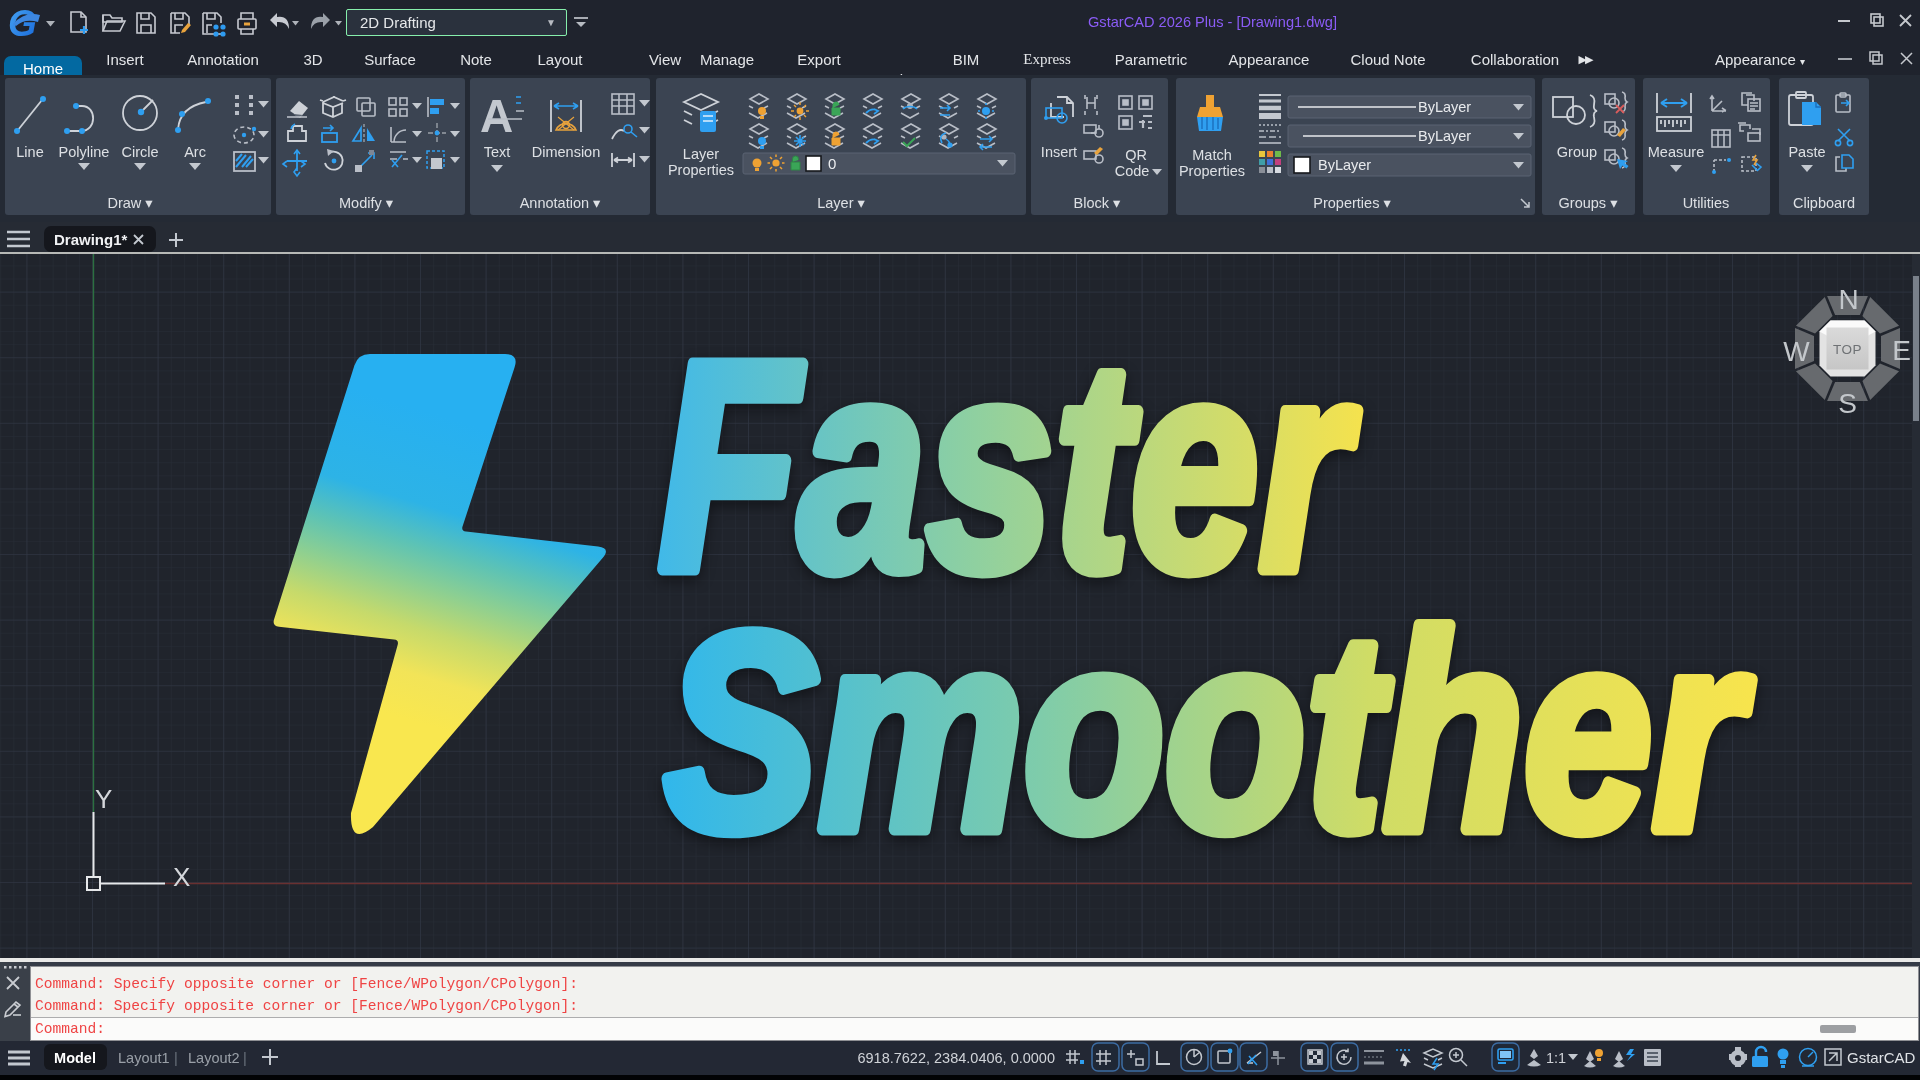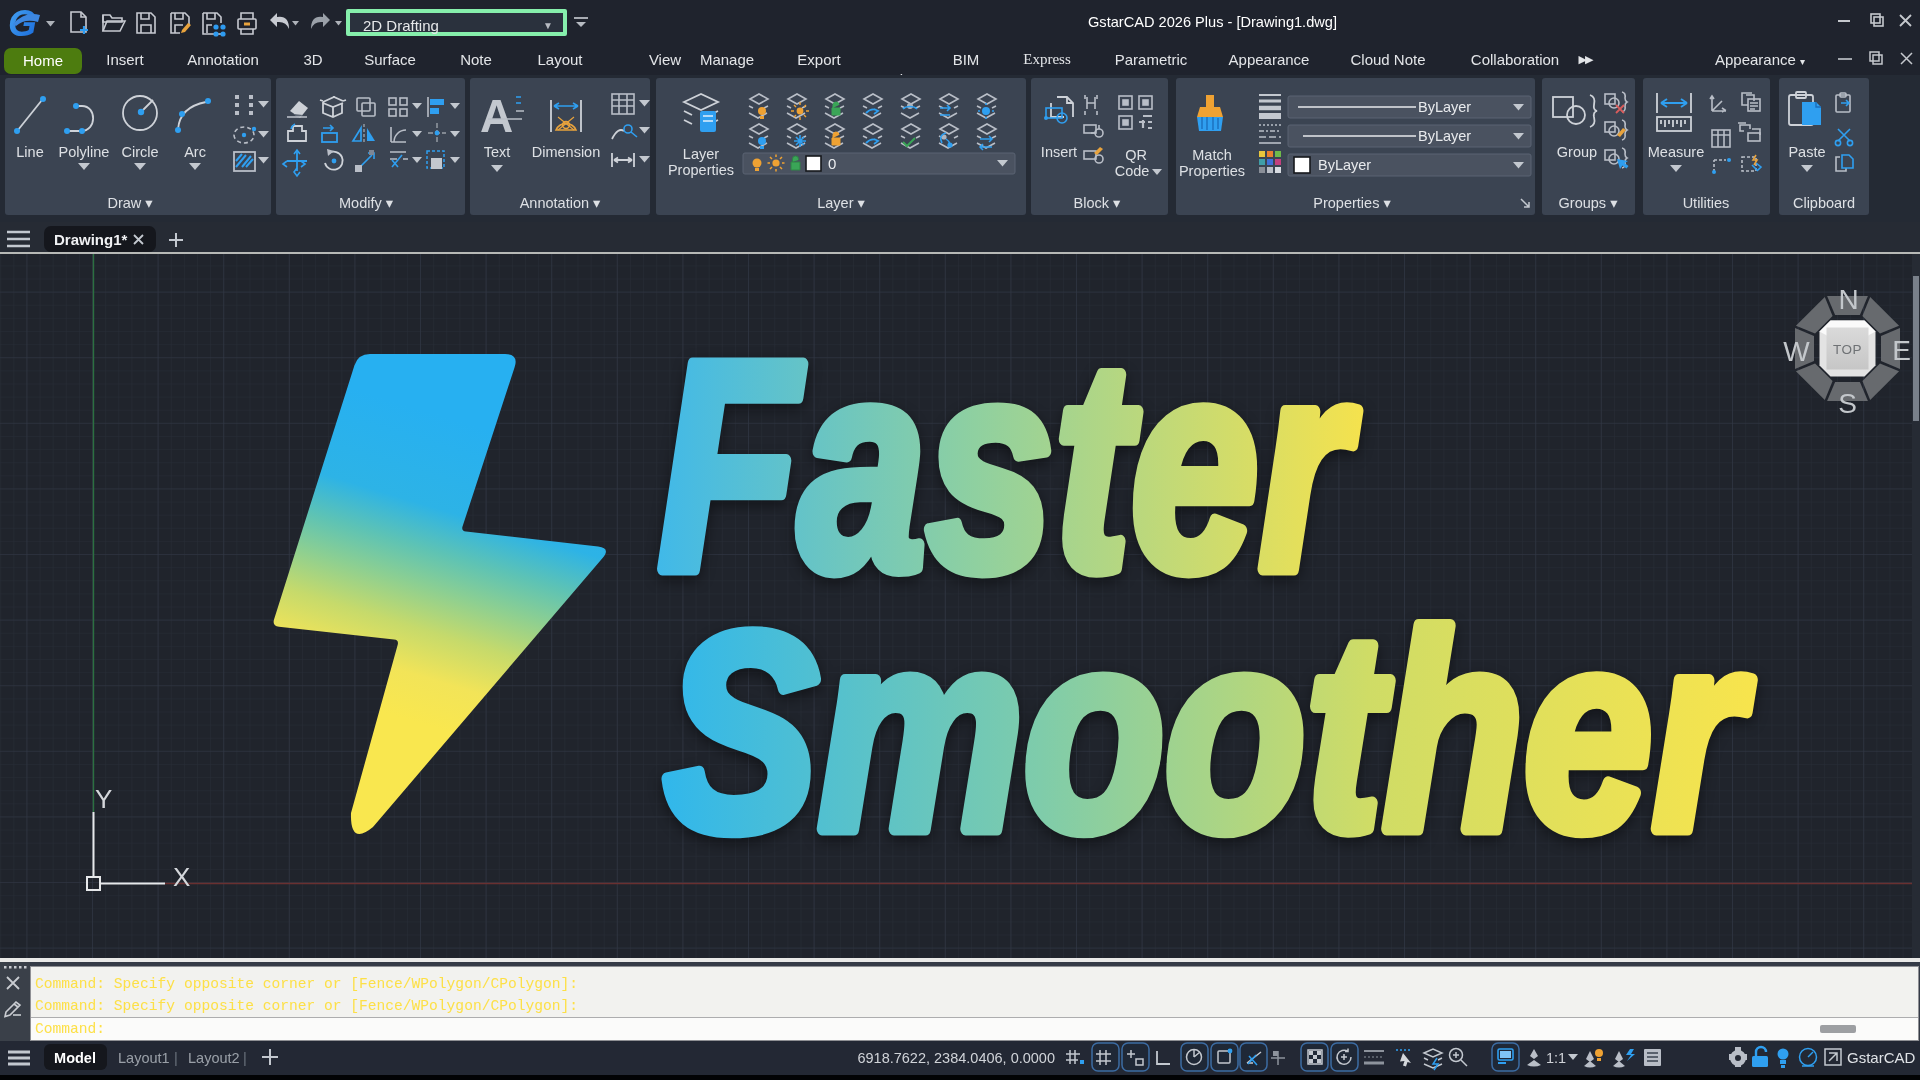--- a/index.html
+++ b/index.html
@@ -4,32 +4,32 @@
 <style>
   * { margin:0; padding:0; box-sizing:border-box; }
   html,body { width:1920px; height:1080px; overflow:hidden; background:#000; }
   body { font-family:"Liberation Sans", sans-serif; position:relative; }
   .abs { position:absolute; }
   
   #titlebar { left:0; top:0; width:1920px; height:44px; background:#1f232d; }
   #menurow  { left:0; top:44px; width:1920px; height:31px; background:#1f232d; }
   #ribbon   { left:0; top:75px; width:1920px; height:147px; background:#242a34; }
   .tab { position:absolute; top:1px; height:29px; line-height:29px; color:#e3e5e8; font-size:15px; text-align:center; }
-  .tab.active { background:#4d7c0f; border-radius:7px; color:#fff; top:4px; height:26px; line-height:26px; }
+  .tab.active { background:#0369a1; border-radius:7px; color:#fff; top:12px; height:26px; line-height:26px; }
   
   #doctabs { left:0; top:222px; width:1920px; height:30px; background:#262b34; }
   #docline { left:0; top:252px; width:1920px; height:2px; background:#b7b9b6; }
   
   #canvas { left:0; top:254px; width:1920px; height:596px; background:#20242c; }
   
   #cmdsep  { left:0; top:958px;  width:1920px; height:4px; background:#e9e9e7; }
   #cmddark { left:0; top:962px;  width:1920px; height:79px; background:#353b46; }
   #cmdbox  { left:30px; top:966px; width:1889px; height:75px; background:#f2f2ef; border:1px solid #8f9094; }
   #cmdrow3 { left:31px; top:1017px; width:1887px; height:23px; background:#fbfbfa; border-top:1px solid #adadae; }
-  .cmdtext { position:absolute; left:35px; color:#fde047; font-family:"Liberation Mono", monospace; font-size:14.6px; white-space:pre; }
+  .cmdtext { position:absolute; left:35px; color:#ef4444; font-family:"Liberation Mono", monospace; font-size:14.6px; white-space:pre; }
   
   #statusbar { left:0; top:1041px; width:1920px; height:34px; background:#232834; }
   #blackstrip { left:0; top:1075px; width:1920px; height:5px; background:#020305; }
 </style>
 </head>
 <body>
 <div class="abs" id="titlebar">
   <svg width="1920" height="44" viewBox="0 0 1920 44">
     <defs>
       <linearGradient id="glogo" x1="0" y1="0" x2="1" y2="1">
@@ -87,26 +87,26 @@
         <path d="M241 29 v5 h12 v-5"></path>
       <path d="M244 24 h6" stroke="#e8a33d" stroke-width="3"></path>
     </g>
 
     <path d="M270 20 l7 -7 v4 q12 -2 12 12 q-3 -8 -12 -7 v5 z" fill="#c7cad1"></path>
     <path d="M292 21 l7 0 l-3.5 4.5 z" fill="#aeb2b9"></path>
 
     <path d="M330 20 l-7 -7 v4 q-12 -2 -12 12 q3 -8 12 -7 v5 z" fill="#9aa0a8"></path>
     <path d="M335 21 l7 0 l-3.5 4.5 z" fill="#aeb2b9"></path>
   </svg>
-  <div class="abs" style="left:346px; top:9px; width:221px; height:27px; background:#2a313d; border:4px solid #86efac; border-radius:2px; color:#e6e8ea; font-size:15px; line-height:25px; padding-left:13px;">2D Drafting<span style="position:absolute; right:10px; top:0; color:#b7bbc2; font-size:10px;">▼</span></div>
+  <div class="abs" style="left:346px; top:9px; width:221px; height:27px; background:#2a313d; border:1px solid #86efac; border-radius:2px; color:#e6e8ea; font-size:15px; line-height:25px; padding-left:13px;">2D Drafting<span style="position:absolute; right:10px; top:0; color:#b7bbc2; font-size:10px;">▼</span></div>
   <svg class="abs" style="left:570px; top:12px;" width="22" height="22" viewBox="0 0 22 22">
     <path d="M4 6 h14" stroke="#b7bbc2" stroke-width="1.8"></path>
     <path d="M6 10 l5 5 l5 -5 z" fill="#b7bbc2"></path>
   </svg>
-  <div class="abs" style="left:0; top:0; width:1920px; height:44px; text-align:center; line-height:44px; color:#ffffff; font-size:14.6px; pointer-events:none;"><span style="margin-left:505px;">GstarCAD 2026 Plus - [Drawing1.dwg]</span></div>
+  <div class="abs" style="left:0; top:0; width:1920px; height:44px; text-align:center; line-height:44px; color:#8b5cf6; font-size:14.6px; pointer-events:none;"><span style="margin-left:505px;">GstarCAD 2026 Plus - [Drawing1.dwg]</span></div>
   <svg class="abs" style="left:1830px; top:0;" width="90" height="44" viewBox="0 0 90 44">
     <path d="M8 21 h12" stroke="#c5c8cd" stroke-width="2"></path>
     <rect x="44" y="17" width="9" height="9" fill="none" stroke="#c5c8cd" stroke-width="1.6"></rect>
     <rect x="41" y="14" width="9" height="9" fill="none" stroke="#c5c8cd" stroke-width="1.6"></rect>
     <path d="M70 15 l11 11 M81 15 l-11 11" stroke="#c5c8cd" stroke-width="1.8"></path>
   </svg>
 </div>
 <div class="abs" id="menurow">
   <div class="tab active" style="left:4px; width:78px;">Home</div>
   <div class="tab" style="left:85px;  width:80px;">Insert</div>

